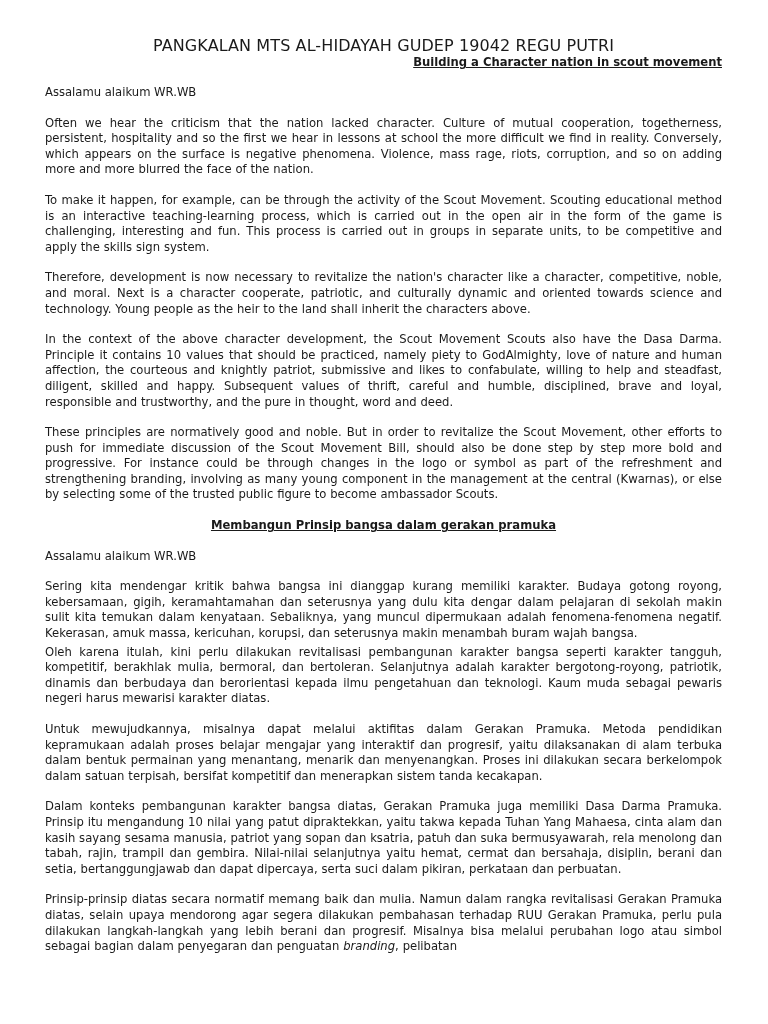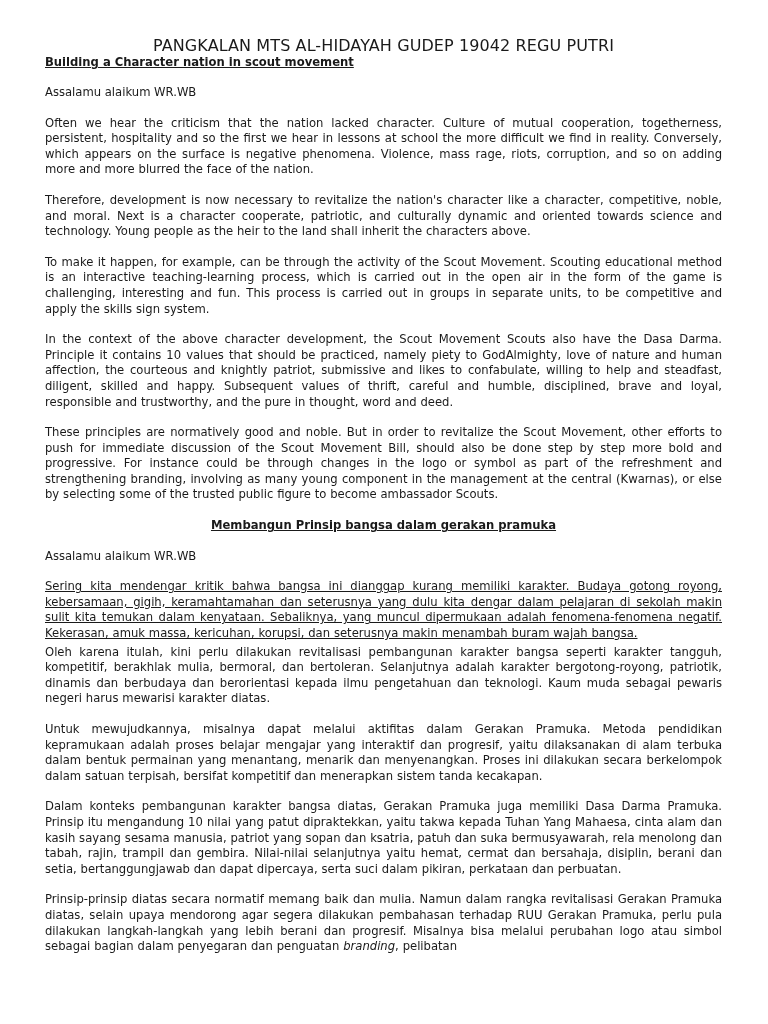--- a/index.html
+++ b/index.html
@@ -25,60 +25,59 @@
   }
   .org-title {
     text-align: center;
     font-size: 16px;
     line-height: 16px;
     margin: 0;
     font-weight: normal;
     letter-spacing: 0.1px;
   }
   .doc-title {
-    text-align: left;
+    text-align: right;
     font-weight: bold;
     text-decoration: underline;
     font-size: 11.6px;
     line-height: 16px;
     margin: 0 0 15px 0;
   }
   .greeting {
     margin: 0 0 15px 0;
   }
   .para {
     margin: 3px 0 15px 0;
     text-align: justify;
     word-spacing: 0.2px;
   }
   .para.tight {
     margin-bottom: 0;
-    text-decoration: underline;
   }
   .section-title {
     text-align: center;
     font-weight: bold;
     text-decoration: underline;
     margin: 2px 0 15px 0;
   }
   .para i { }
 </style>
 </head>
 <body>
 
 <div class="page">
 
   <p class="org-title">PANGKALAN MTS AL-HIDAYAH GUDEP 19042 REGU PUTRI</p>
   <p class="doc-title">Building a Character nation in scout movement</p>
 
   <p class="greeting">Assalamu alaikum WR.WB</p>
 
   <p class="para">Often we hear the criticism that the nation lacked character. Culture of mutual cooperation, togetherness, persistent, hospitality and so the first we hear in lessons at school the more difficult we find in reality. Conversely, which appears on the surface is negative phenomena. Violence, mass rage, riots, corruption, and so on adding more and more blurred the face of the nation.</p>
+  <p class="para">To make it happen, for example, can be through the activity of the Scout Movement. Scouting educational method is an interactive teaching-learning process, which is carried out in the open air in the form of the game is challenging, interesting and fun. This process is carried out in groups in separate units, to be competitive and apply the skills sign system.</p>
   <p class="para">Therefore, development is now necessary to revitalize the nation's character like a character, competitive, noble,  and moral. Next is a character cooperate, patriotic, and culturally dynamic and oriented towards science and technology. Young people as the heir to the land shall inherit the characters above.</p>
-  <p class="para">To make it happen, for example, can be through the activity of the Scout Movement. Scouting educational method is an interactive teaching-learning process, which is carried out in the open air in the form of the game is challenging, interesting and fun. This process is carried out in groups in separate units, to be competitive and apply the skills sign system.</p>
   <p class="para">In the context of the above character development, the Scout Movement Scouts also have the Dasa Darma. Principle it contains 10 values that should be practiced, namely piety to GodAlmighty, love of nature and human affection, the courteous and knightly patriot, submissive and likes to confabulate, willing to help and steadfast, diligent, skilled and happy. Subsequent values of thrift, careful and humble, disciplined, brave and loyal, responsible and trustworthy, and the pure in thought, word and deed.</p>
   <p class="para">These principles are normatively good and noble. But in order to revitalize the Scout Movement, other efforts to push for immediate discussion of the Scout Movement Bill, should also be done step by step more bold and progressive. For instance could be through changes in the logo or symbol as part of the refreshment and strengthening branding, involving as many young component in the management at the central (Kwarnas), or else by selecting some of the trusted public figure to become ambassador Scouts.</p>
 
   <p class="section-title">Membangun Prinsip bangsa dalam gerakan pramuka</p>
 
   <p class="greeting">Assalamu alaikum WR.WB</p>
 
   <p class="para tight">Sering kita mendengar kritik bahwa bangsa ini dianggap kurang memiliki karakter. Budaya gotong royong, kebersamaan, gigih, keramahtamahan dan seterusnya yang dulu kita dengar dalam pelajaran di sekolah makin sulit kita temukan dalam kenyataan.  Sebaliknya, yang muncul dipermukaan adalah fenomena-fenomena negatif. Kekerasan, amuk massa, kericuhan, korupsi, dan seterusnya makin menambah buram wajah bangsa.</p>
   <p class="para">Oleh karena itulah, kini perlu dilakukan revitalisasi pembangunan karakter bangsa seperti karakter tangguh, kompetitif, berakhlak mulia, bermoral, dan bertoleran. Selanjutnya adalah karakter  bergotong-royong, patriotik, dinamis dan berbudaya dan berorientasi kepada ilmu pengetahuan dan teknologi. Kaum muda sebagai pewaris negeri harus mewarisi karakter diatas.</p>
   <p class="para">Untuk mewujudkannya, misalnya dapat melalui aktifitas dalam Gerakan Pramuka. Metoda pendidikan kepramukaan adalah proses belajar mengajar yang interaktif dan progresif, yaitu dilaksanakan di alam terbuka dalam bentuk permainan yang menantang, menarik dan menyenangkan.  Proses ini dilakukan secara berkelompok dalam satuan terpisah, bersifat kompetitif dan menerapkan sistem tanda kecakapan.</p>

